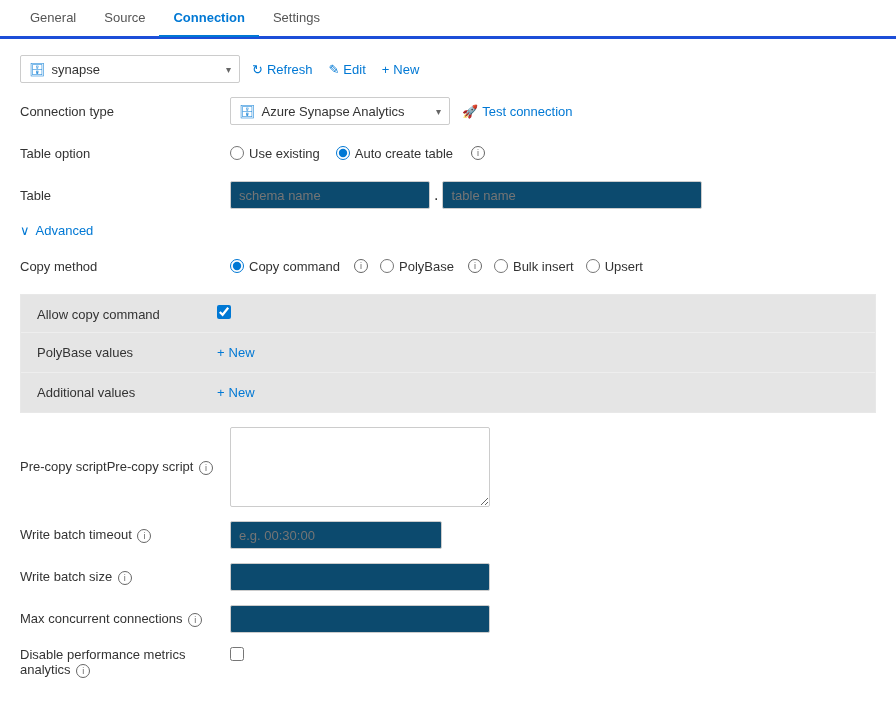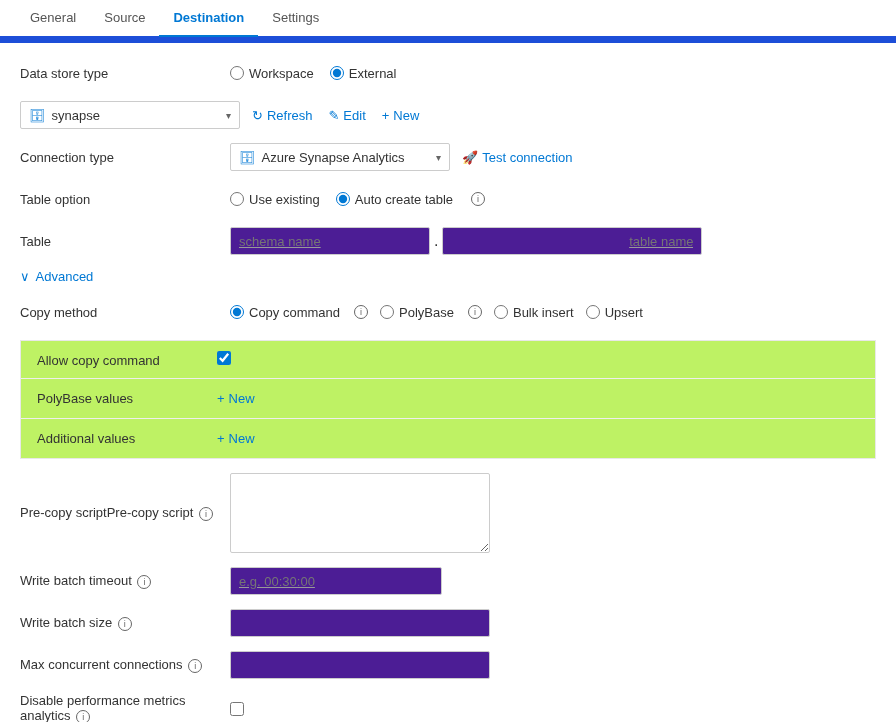--- a/index.html
+++ b/index.html
@@ -8,21 +8,21 @@
       font-size: 13px;
       color: #333;
       background: #fff;
       width: 896px;
       min-height: 722px;
     }
 
     
     .tabs {
       display: flex;
-      border-bottom: 7px solid #1d4ed8;
+      border-bottom: 3px solid #1d4ed8;
       padding: 0 16px;
     }
     .tab {
       padding: 10px 14px;
       cursor: pointer;
       color: #555;
       font-size: 13px;
       border-bottom: 2px solid transparent;
       margin-bottom: -1px;
     }
@@ -113,23 +113,22 @@
     }
 
     
     .text-input {
       border: 1px solid #ccc;
       border-radius: 2px;
       height: 28px;
       padding: 4px 8px;
       font-size: 13px;
       color: #999;
-      background: #4c1d95;
+      background: #0c4a6e;
       outline: none;
-      text-decoration: underline;
     }
 
     
     .textarea-input {
       border: 1px solid #ccc;
       border-radius: 2px;
       padding: 6px 8px;
       font-size: 13px;
       width: 260px;
       height: 80px;
@@ -168,21 +167,21 @@
     
     .copy-method-group {
       display: flex;
       align-items: center;
       gap: 12px;
       flex-wrap: wrap;
     }
 
     
     .expanded-section {
-      background: #bef264;
+      background: #e5e5e5;
       border: 1px solid #e8e8e8;
       margin-bottom: 14px;
       padding: 0;
     }
     .expanded-row {
       display: flex;
       align-items: flex-start;
       padding: 10px 16px;
       border-bottom: 1px solid #eee;
     }
@@ -226,39 +225,26 @@
       font-size: 16px;
       color: #333;
     }
   </style>
 </head>
 <body>
 
 <div class="tabs">
   <div class="tab">General</div>
   <div class="tab">Source</div>
-  <div class="tab active">Destination</div>
+  <div class="tab active">Connection</div>
   <div class="tab">Settings</div>
 </div>
 
 <div class="content">
 
-  <div class="form-row">
-    <div class="form-label">Data store type</div>
-    <div class="form-controls radio-group">
-      <label class="radio-item">
-        <input type="radio" name="dataStoreType" style="">
-        <span>Workspace</span>
-      </label>
-      <label class="radio-item">
-        <input type="radio" name="dataStoreType" checked="" style="">
-        <span>External</span>
-      </label>
-    </div>
-  </div>
 
   <div class="form-row">
     <div class="form-controls">
       <div class="dropdown">
         <span class="dropdown-icon">🗄</span>
         <span>synapse</span>
         <span class="arrow">▾</span>
       </div>
       <button class="action-btn">
         <span>↻</span>
@@ -303,21 +289,21 @@
       </label>
       <span class="info-icon">i</span>
     </div>
   </div>
 
   <div class="form-row">
     <div class="form-label">Table</div>
     <div class="form-controls table-inputs">
       <input type="text" class="text-input" style="width: 200px;" placeholder="schema name">
       <span class="dot-separator">.</span>
-      <input type="text" class="text-input" style="width: 260px; text-align: right;" placeholder="table name">
+      <input type="text" class="text-input" style="width: 260px;" placeholder="table name">
     </div>
   </div>
 
   <div class="advanced-toggle">
     <span>∨</span>
     <span>Advanced</span>
   </div>
 
   <div class="form-row">
     <div class="form-label">Copy method</div>
@@ -407,21 +393,21 @@
   <div class="form-row">
     <div class="form-label">
       Max concurrent connections
       <span class="info-icon">i</span>
     </div>
     <div class="form-controls">
       <input type="text" class="text-input" style="width: 260px;">
     </div>
   </div>
 
-  <div class="form-row" style="align-items: center; margin-top: 4px;">
+  <div class="form-row" style="align-items: flex-start; margin-top: 4px;">
     <div class="form-label">
       Disable performance metrics analytics
       <span class="info-icon">i</span>
     </div>
     <div class="form-controls">
       <input type="checkbox" class="checkbox-input" style="">
     </div>
   </div>
 
 </div>

